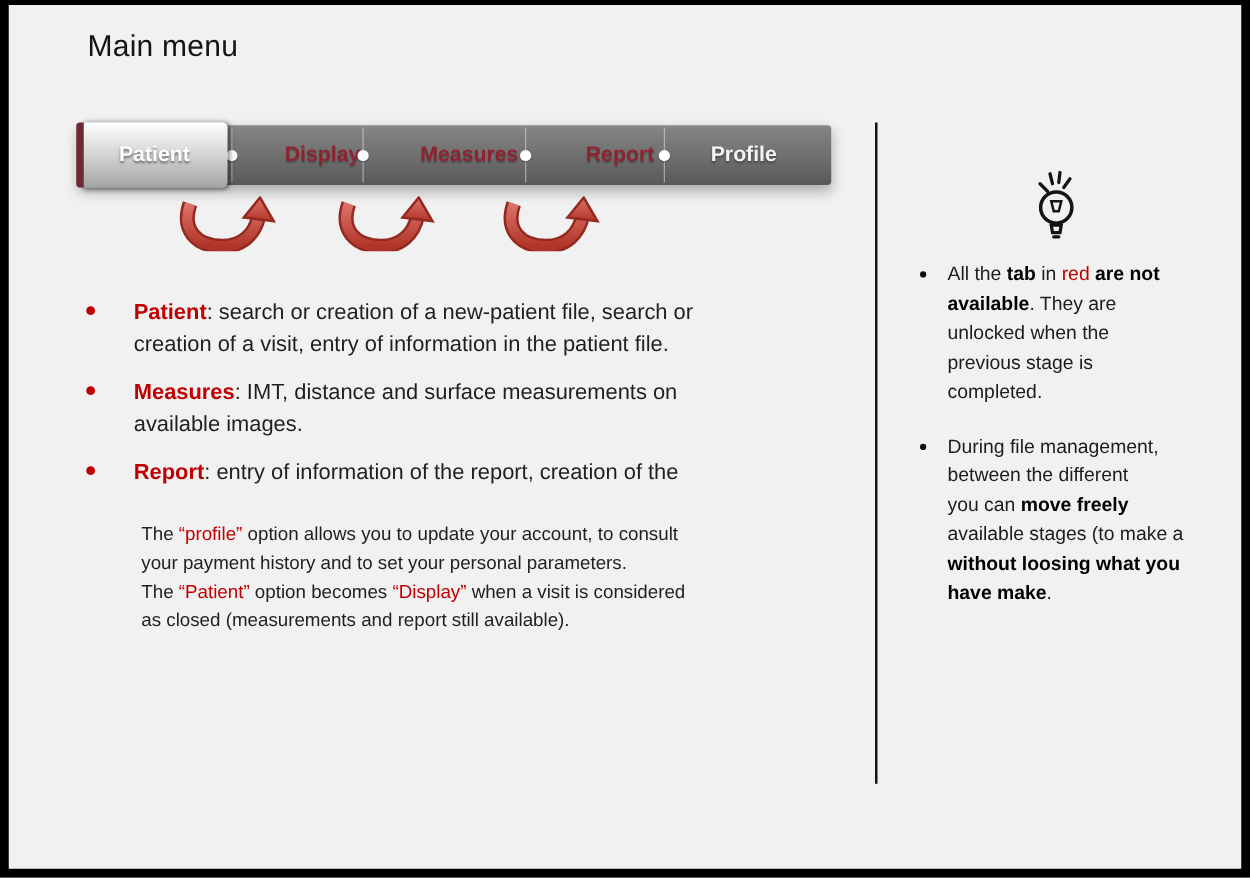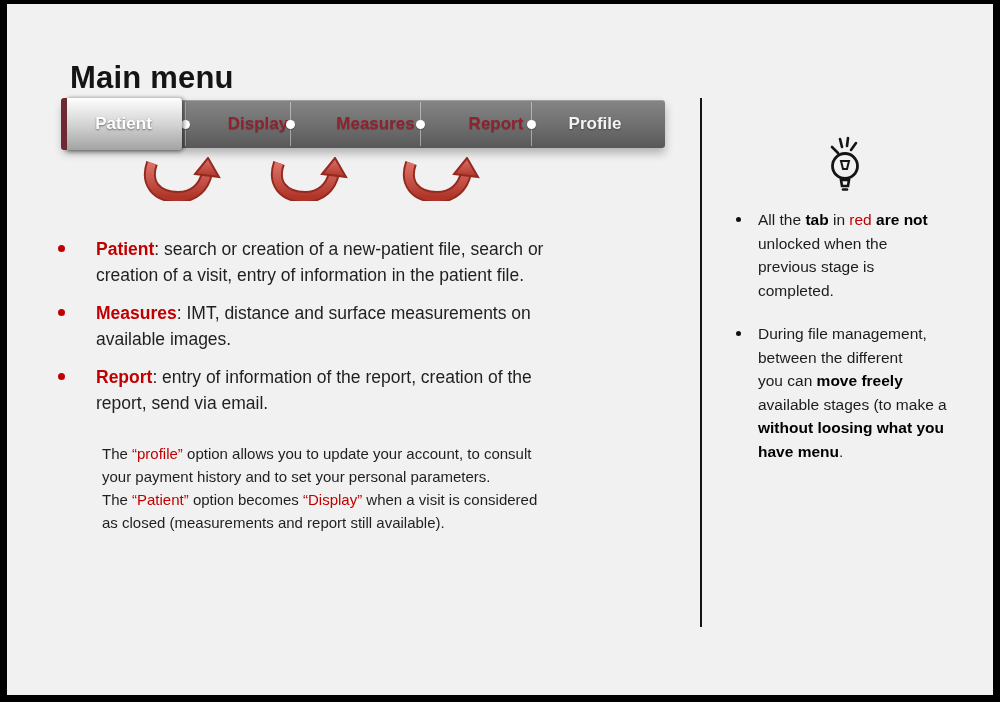--- a/index.html
+++ b/index.html
@@ -11,21 +11,21 @@
   body{
     width:1000px;height:702px;
     font-family:"Liberation Sans","DejaVu Sans",sans-serif;
     background:#000;
   }
   .slide{position:relative;width:1000px;height:702px;background:#000;overflow:hidden;}
   .paper{position:absolute;left:7px;top:4px;right:7px;bottom:7px;background:#f1f1f1;}
 
   .title{
     position:absolute;left:70px;top:24px;
-    font-size:31px;font-weight:700;color:#141414;letter-spacing:.2px;margin-top:36px;
+    font-size:24px;font-weight:400;color:#141414;letter-spacing:.2px;
   }
 
   
   .menu-bar{
     position:absolute;left:63px;top:100px;width:602px;height:48px;
     background:linear-gradient(180deg,#858585 0%,#6e6e6e 55%,#585858 100%);
     border-radius:3px;
     box-shadow:0 5px 10px rgba(0,0,0,.28), inset 0 1px 0 rgba(255,255,255,.22);
     display:flex;align-items:stretch;
   }
@@ -51,21 +51,21 @@
   .tab-sep{position:absolute;top:0;height:48px;width:0;z-index:1;}
   .sep-line{position:absolute;left:0;top:2px;bottom:2px;width:1px;background:rgba(235,235,235,.5);}
   .sep-dot{
     position:absolute;left:-4px;top:19.5px;width:9px;height:9px;border-radius:50%;
     background:#fff;box-shadow:0 1px 1px rgba(0,0,0,.3);
   }
 
   .arrow-svg{position:absolute;width:82px;height:44px;}
 
   
-  .body-text{position:absolute;left:52px;top:236px;width:615px;color:var(--ink);}
+  .body-text{position:absolute;left:63px;top:236px;width:615px;color:var(--ink);}
   .bullet-item{position:relative;margin-bottom:12px;}
   .item-dot{
     position:absolute;left:6px;top:9px;width:7px;height:7px;border-radius:50%;
     background:var(--red);
   }
   .item-lines{margin-left:44px;font-size:17.5px;line-height:26px;}
   .paragraph{margin:26px 0 0 50px;font-size:15px;line-height:23px;}
 
   .seg-rb{color:var(--red);font-weight:bold;}
   .seg-r{color:var(--red);}
@@ -158,21 +158,20 @@
       <span class="item-dot"></span>
       <div class="item-lines">
           <div><span class="seg-rb">Measures</span><span>: IMT, distance and surface measurements on</span></div>
           <div><span>available images.</span></div>
         </div>
     </div>
     <div class="bullet-item">
       <span class="item-dot"></span>
       <div class="item-lines">
           <div><span class="seg-rb">Report</span><span>: entry of information of the report, creation of the</span></div>
-          <div><span>report, send via email.</span></div>
         </div>
     </div>
     <div class="paragraph">
         <div><span>The </span><span class="seg-r">“profile”</span><span> option allows you to update your account, to consult</span></div>
         <div><span>your payment history and to set your personal parameters.</span></div>
         <div><span>The </span><span class="seg-r">“Patient”</span><span> option becomes </span><span class="seg-r">“Display”</span><span> when a visit is considered</span></div>
         <div><span>as closed (measurements and report still available).</span></div>
       </div>
   </div>
 
@@ -186,30 +185,31 @@
       <path d="M15,44 L23,44 L22,50 L16,50 Z" stroke-width="2.6"></path>
       <path d="M17,53.5 L21,53.5" stroke-width="2.6"></path>
     </g>
   </svg>
 
   <div class="sidebar-notes">
     <div class="note">
       <span class="note-dot"></span>
       <div class="note-lines">
           <div><span>All the </span><span class="seg-b">tab</span><span> in </span><span class="seg-r">red</span><span> </span><span class="seg-b">are not</span></div>
+          <div><span class="seg-b">available</span><span>. They are</span></div>
           <div><span>unlocked when the</span></div>
           <div><span>previous stage is</span></div>
           <div><span>completed.</span></div>
         </div>
     </div>
     <div class="note">
       <span class="note-dot"></span>
       <div class="note-lines">
           <div><span>During file management,</span></div>
           <div><span>between the different</span></div>
           <div><span>you can </span><span class="seg-b">move freely</span></div>
           <div><span>available stages (to make a</span></div>
           <div><span class="seg-b">without loosing what you</span></div>
-          <div><span class="seg-b">have menu</span><span>.</span></div>
+          <div><span class="seg-b">have make</span><span>.</span></div>
         </div>
     </div>
   </div>
 </div>
 
 </body></html>

